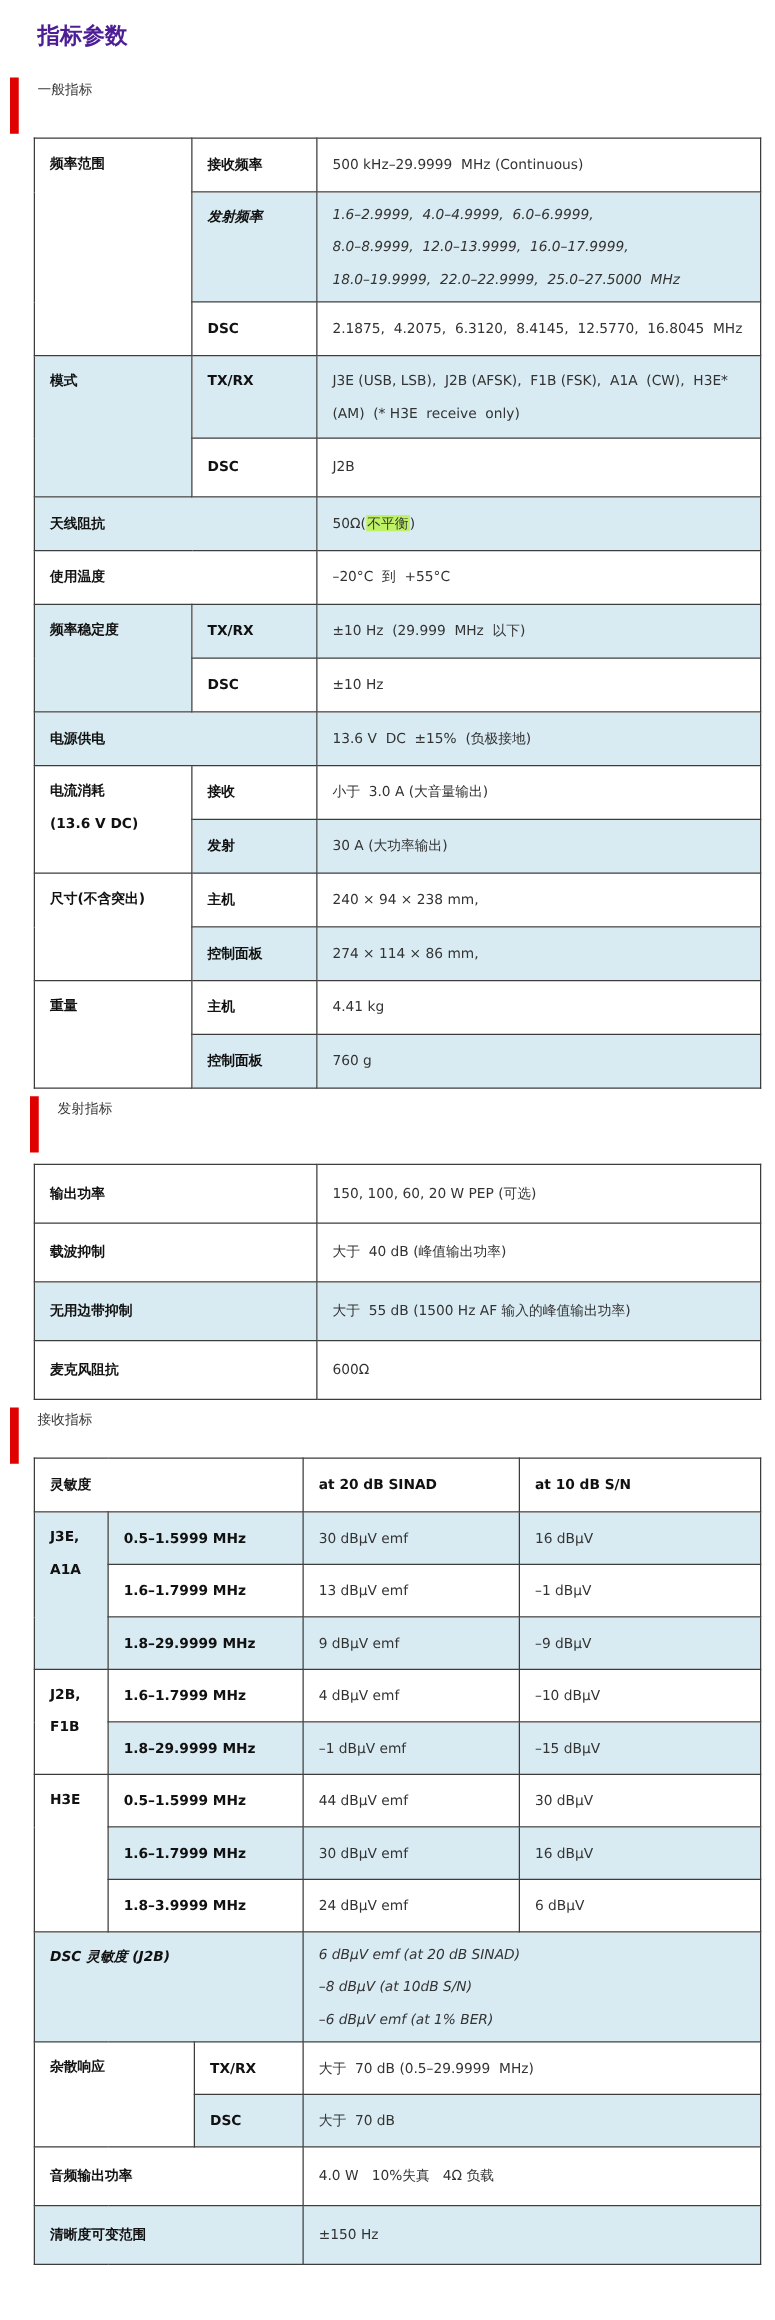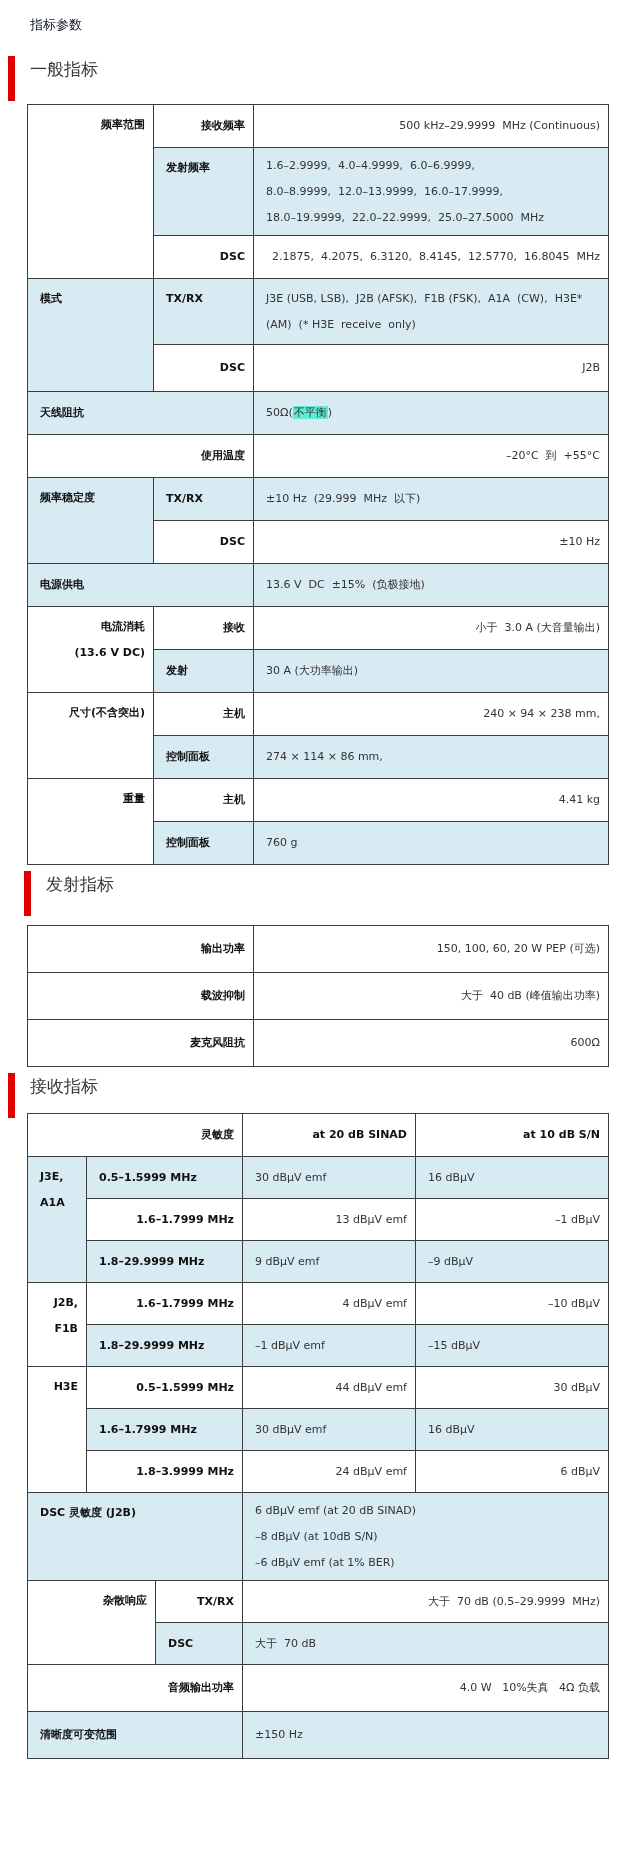--- a/index.html
+++ b/index.html
@@ -3,48 +3,48 @@
 <meta charset="utf-8">
 <style>
   html,body{margin:0;padding:0;background:#ffffff;}
   body{
     width:620px;height:1856px;overflow:hidden;position:relative;
     font-family:"DejaVu Sans","Liberation Sans",sans-serif;
     color:#222;
   }
   .page-title{
     margin:16px 0 0 30px;
-    font-size:13px;font-weight:normal;color:#0f172a;
+    font-size:18px;font-weight:bold;color:#4c1d95;
   }
   .section{position:relative;margin-left:30px;height:50px;}
   .section .bar{
     position:absolute;left:-22px;top:2px;width:7px;height:45px;background:#e10000;
   }
   .section .lbl{
-    position:absolute;left:0;top:4px;font-size:17px;color:#3a3a3a;
+    position:absolute;left:0;top:4px;font-size:11px;color:#3a3a3a;
   }
   table{
     margin-left:27px;border-collapse:collapse;table-layout:fixed;width:581px;
   }
   td{
     border:1px solid #3d3d3d;
     font-size:11px;line-height:26px;color:#333;
     padding:4px 8px 4px 12px;vertical-align:middle;
     overflow:hidden;
   }
   td.lab{font-weight:bold;color:#111;}
   td.top{vertical-align:top;padding-top:7px;}
   td.ml{white-space:pre-line;}
   td.val{white-space:pre-wrap;}
   tr.b > td{background:#d9ebf2;}
-  tr.w > td{background:#ffffff;text-align:right;}
-  .hl{background:#5eead4;padding:0 1px;}
+  tr.w > td{background:#ffffff;}
+  .hl{background:#bef264;padding:0 1px;}
   
   .h44 td{height:34px;}
-  .h84 td{height:76px;}
+  .h84 td{height:76px;font-style:italic;}
   .h62 td{height:54px;}
   .h46 td{height:38px;}
   .h43 td{height:33px;}
   .gap2{height:6px;}
 </style>
 </head>
 <body>
 
 <div class="page-title">指标参数</div>
 
@@ -148,20 +148,24 @@
       <col style="width:355px">
     </colgroup>
   <tbody>
       <tr class="w h46">
     <td class="lab">输出功率</td>
     <td class="val">150, 100, 60, 20 W PEP (可选)</td>
   </tr>
   <tr class="w h46">
     <td class="lab">载波抑制</td>
     <td class="val">大于  40 dB (峰值输出功率)</td>
+  </tr>
+  <tr class="b h46">
+    <td class="lab">无用边带抑制</td>
+    <td class="val">大于  55 dB (1500 Hz AF 输入的峰值输出功率)</td>
   </tr>
   <tr class="w h46">
     <td class="lab">麦克风阻抗</td>
     <td class="val">600Ω</td>
   </tr>
 </tbody>
   </table>
 
 <div class="section" style="margin-top:4px;height:42px;">
   <div class="bar"></div>

